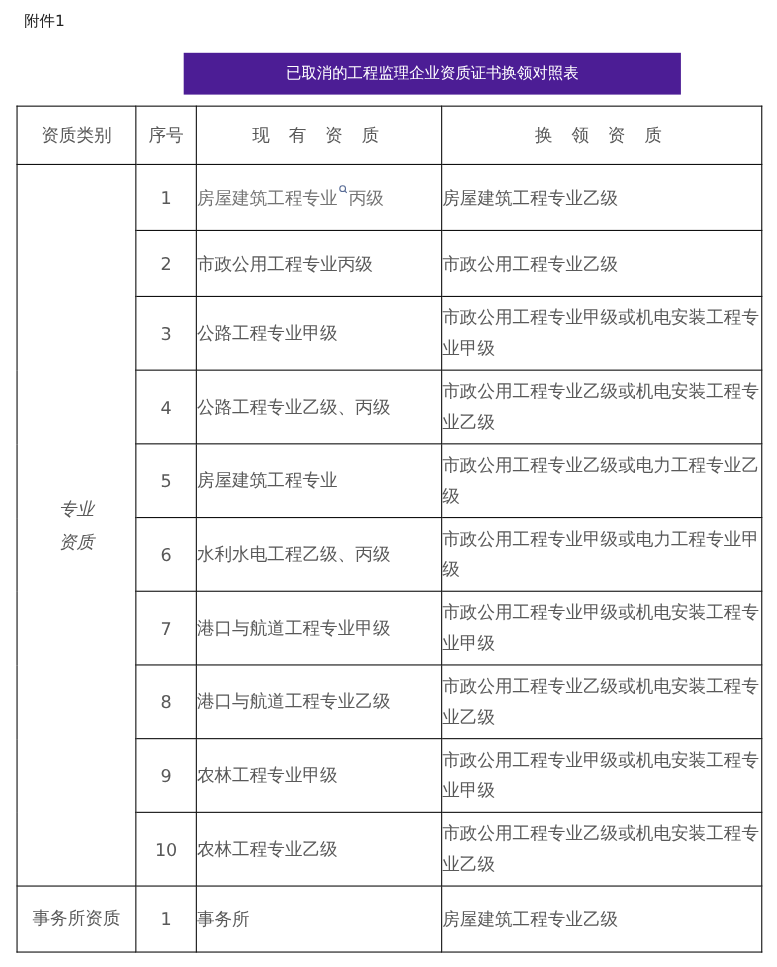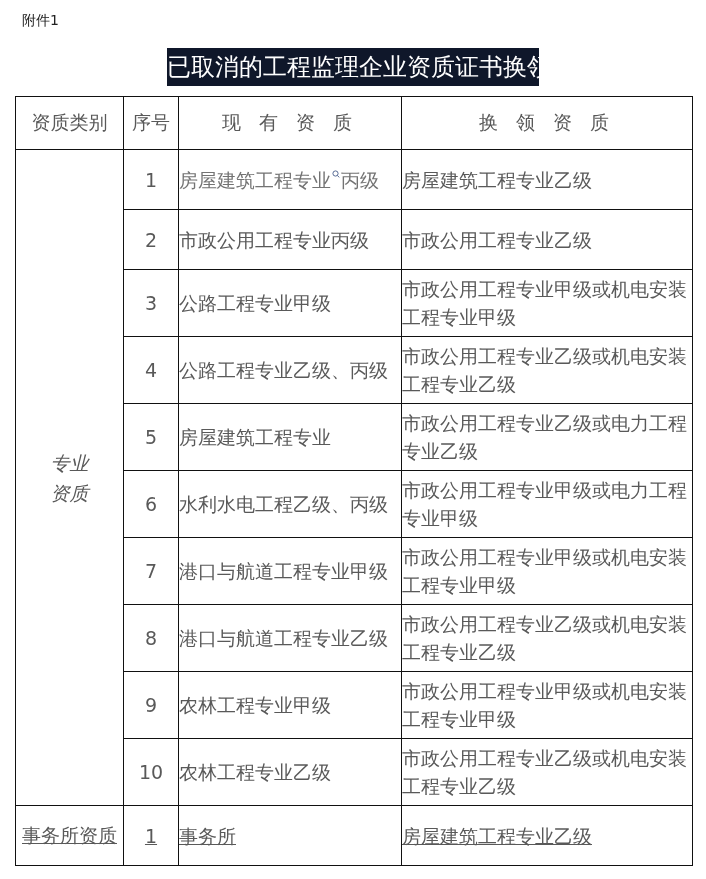--- a/index.html
+++ b/index.html
@@ -20,54 +20,54 @@
     left: 22px;
     top: 10px;
     font-size: 14px;
     color: #222222;
     line-height: 20px;
   }
   .title-banner {
     position: absolute;
     left: 167px;
     top: 48px;
-    width: 372px;
+    width: 452px;
     height: 38px;
-    background: #0f172a;
+    background: #4c1d95;
     color: #ffffff;
-    font-size: 24px;
+    font-size: 14px;
     line-height: 38px;
     text-align: center;
     letter-spacing: 0px;
     white-space: nowrap;
   }
   table.compare {
     position: absolute;
     left: 15px;
     top: 96px;
     border-collapse: collapse;
     table-layout: fixed;
     width: 677px;
-    font-size: 19px;
+    font-size: 16px;
   }
   table.compare td, table.compare th {
     border: 1.5px solid #111111;
     padding: 0;
     vertical-align: middle;
     color: #595959;
     font-weight: normal;
   }
   col.c1 { width: 108px; }
   col.c2 { width: 55px; }
   col.c3 { width: 223px; }
   col.c4 { width: 291px; }
   tr.head-row { height: 53px; }
   tr.row-1 { height: 60px; }
   tr.row-2 { height: 67px; }
-  tr.row-office { height: 60px; text-decoration: underline; }
+  tr.row-office { height: 60px; }
   .center { text-align: center; }
   .cell-text {
     padding-left: 10px;
     padding-right: 10px;
     line-height: 28px;
   }
   .head-cell {
     text-align: center;
     letter-spacing: 6px;
   }

